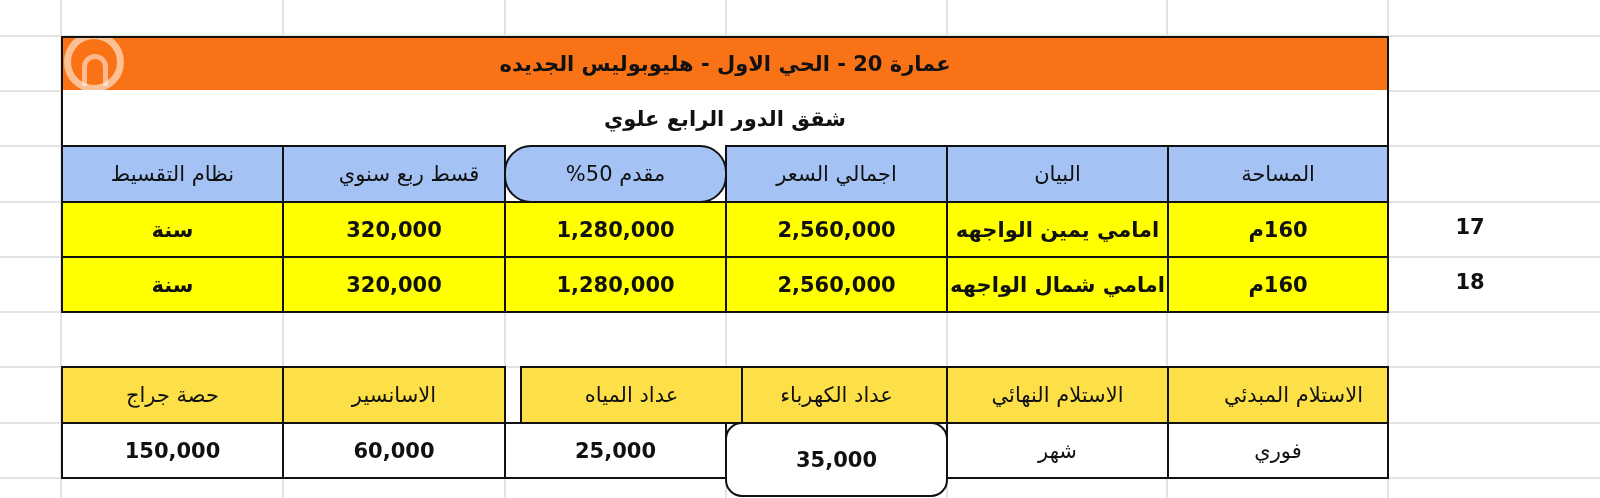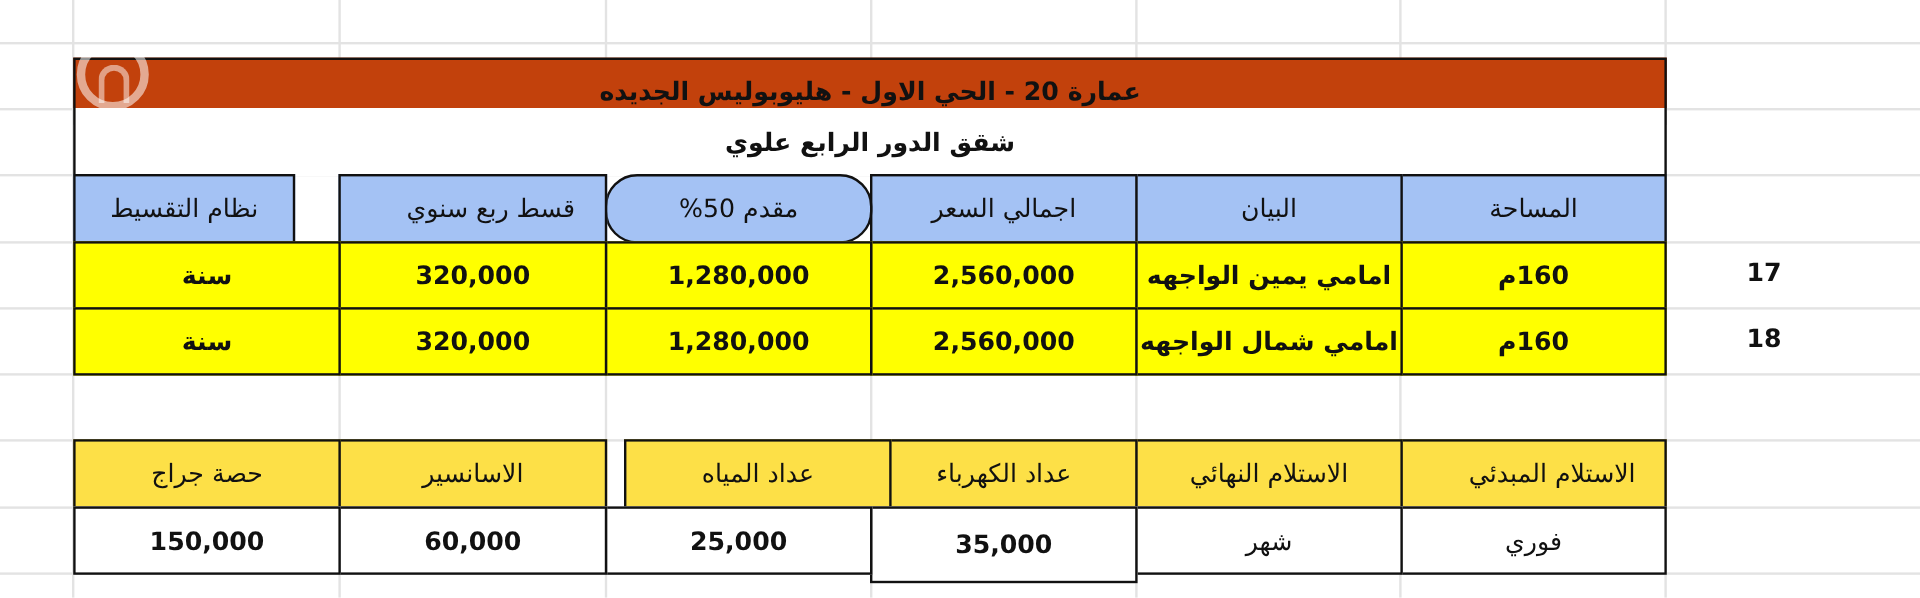--- a/index.html
+++ b/index.html
@@ -10,21 +10,21 @@
     color:#111;
   }
   .grid-h { position:absolute; left:0; width:1600px; height:2px; background:#e3e3e3; }
   .grid-v { position:absolute; top:0; height:498px; width:2px; background:#e3e3e3; }
   .cell {
     position:absolute; box-sizing:border-box;
     display:flex; align-items:center; justify-content:center;
     font-size:21px; font-weight:bold; direction:rtl; white-space:nowrap;
   }
   .b { border:2px solid #111; }
-  .title { background:#c2410c;margin-top:12px; }
+  .title { background:#f97316; }
   .blue { background:#A4C2F4; font-weight:normal; }
   .yellow { background:#FFFF00; }
   .green { background:#fde047; font-weight:normal; }
   .white { background:#fff; }
   .num { direction:ltr; }
   .rownum { position:absolute; font-size:21px; font-weight:bold; width:80px; text-align:center; }
   .watermark {
     position:absolute; left:62px; top:38px; width:76px; height:52px; overflow:hidden; pointer-events:none;
   }
   .watermark .ring {
@@ -76,21 +76,21 @@
   </div>
 <div class="cell b blue" style="left:725px; top:145px; width:223px; height:58px;">
     <span>اجمالي السعر</span>
   </div>
 <div class="cell b blue" style="left:504px; top:145px; width:223px; height:58px;border-radius:27px;">
     <span>مقدم 50%</span>
   </div>
 <div class="cell b blue" style="left:282px; top:145px; width:224px; height:58px;padding-left:30px;">
     <span>قسط ربع سنوي</span>
   </div>
-<div class="cell b blue" style="left:61px; top:145px; width:185px; height:58px;">
+<div class="cell b blue" style="left:61px; top:145px; width:223px; height:58px;">
     <span>نظام التقسيط</span>
   </div>
 
 <div class="cell b yellow" style="left:1167px; top:201px; width:222px; height:57px;">
     <span>160م</span>
   </div>
 <div class="cell b yellow" style="left:946px; top:201px; width:223px; height:57px;">
     <span>امامي يمين الواجهه</span>
   </div>
 <div class="cell b yellow num" style="left:725px; top:201px; width:223px; height:57px;">
@@ -145,21 +145,21 @@
 <div class="cell b green" style="left:61px; top:366px; width:223px; height:58px;">
     <span>حصة جراج</span>
   </div>
 
 <div class="cell b white" style="left:1167px; top:422px; width:222px; height:57px; font-weight:normal;">
     <span>فوري</span>
   </div>
 <div class="cell b white" style="left:946px; top:422px; width:223px; height:57px; font-weight:normal;">
     <span>شهر</span>
   </div>
-<div class="cell b white num" style="left:725px; top:422px; width:223px; height:64px;">
+<div class="cell b white num" style="left:725px; top:422px; width:223px; height:75px;border-radius:17px;">
     <span>35,000</span>
   </div>
 <div class="cell b white num" style="left:504px; top:422px; width:223px; height:57px;">
     <span>25,000</span>
   </div>
 <div class="cell b white num" style="left:282px; top:422px; width:224px; height:57px;">
     <span>60,000</span>
   </div>
 <div class="cell b white num" style="left:61px; top:422px; width:223px; height:57px;">
     <span>150,000</span>

